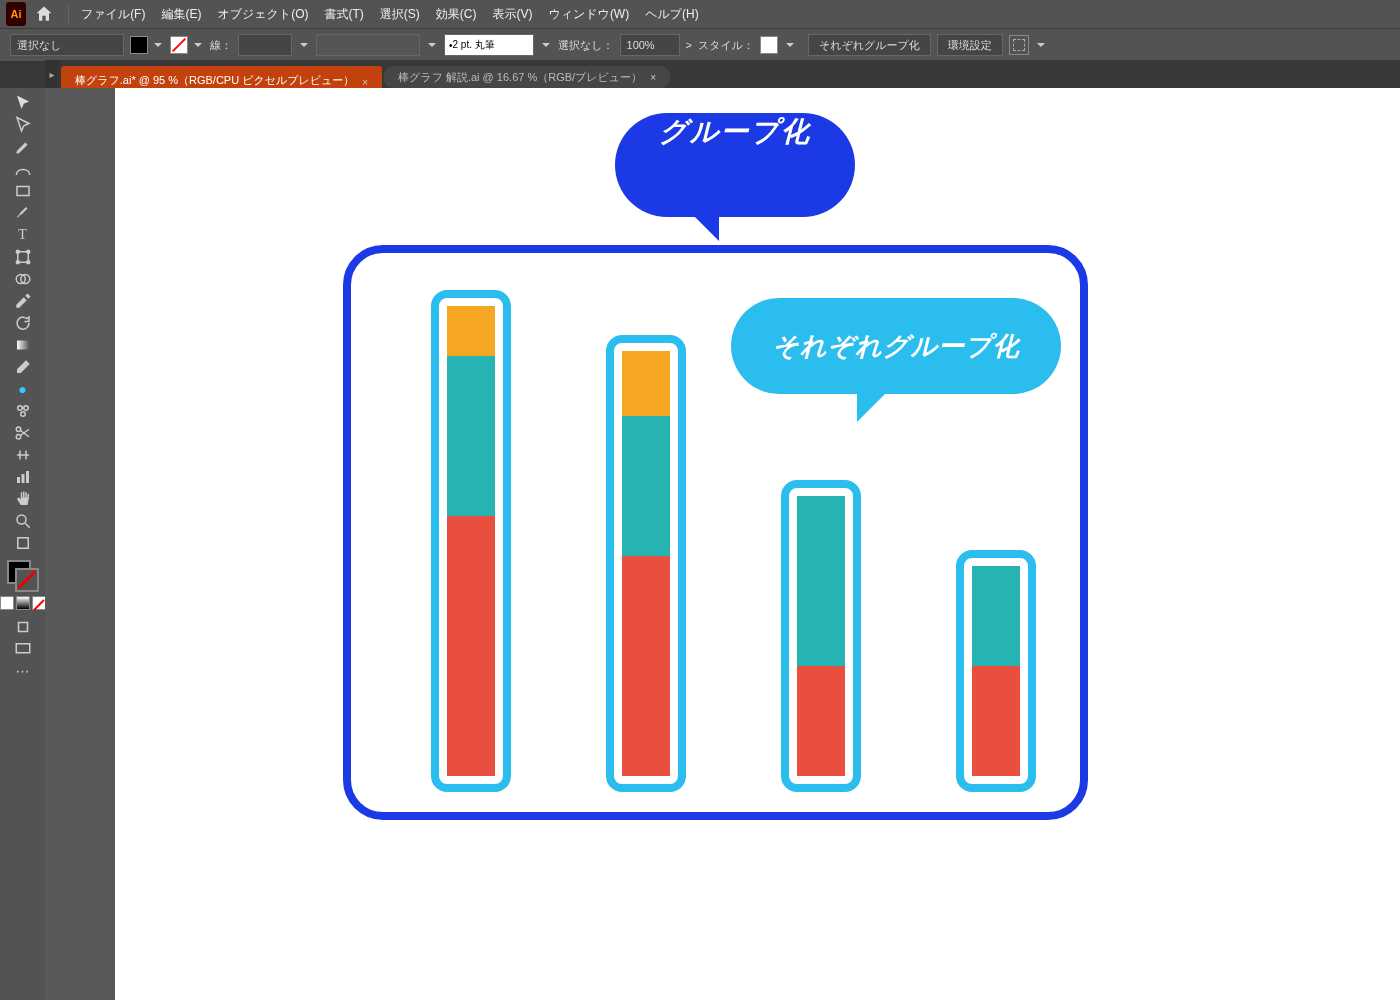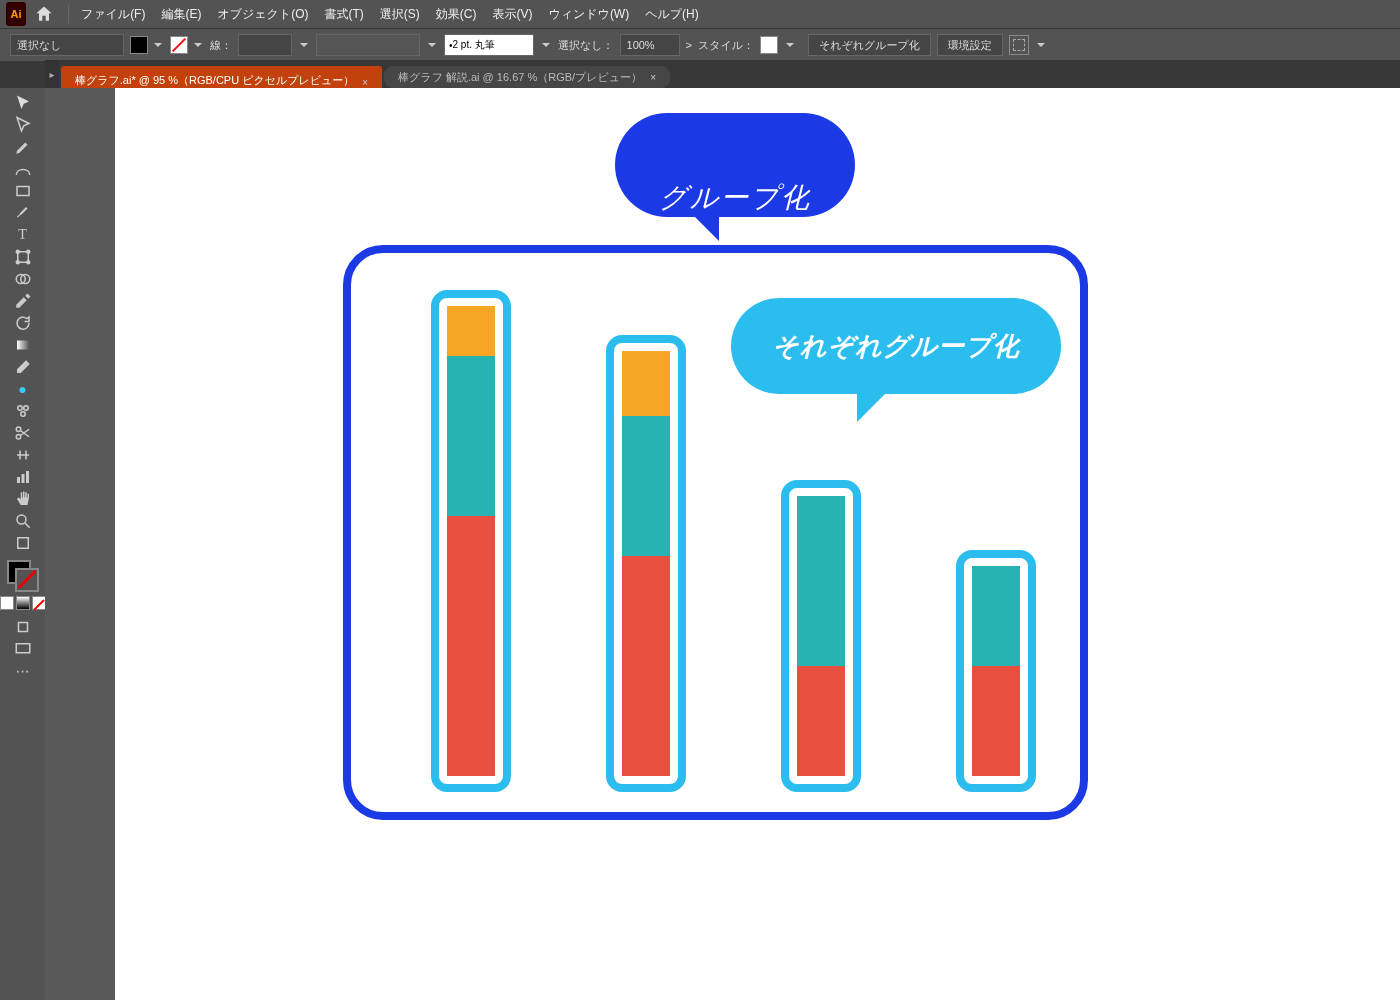--- a/index.html
+++ b/index.html
@@ -31,21 +31,21 @@
   .stroke-sq{position:absolute;right:0;bottom:0;width:20px;height:20px;background:#535353;border:2px solid #888;}
   .stroke-sq .nostroke{position:absolute;left:-2px;right:-2px;top:8px;height:3px;background:#e00;transform:rotate(-45deg);}
   .mini-swatch-row{display:flex;gap:2px;margin-top:4px;}
   .mini-sw{width:12px;height:12px;border:1px solid #888;}
   .canvas-area{position:absolute;left:45px;right:0;top:88px;bottom:0;background:#595959;}
   .artboard{position:absolute;left:70px;top:0;right:0;bottom:0;background:#fff;}
   .outer-group{position:absolute;left:228px;top:157px;width:745px;height:575px;border:8px solid #1c39e6;border-radius:40px;box-sizing:border-box;}
   .bar-wrap{position:absolute;padding:8px;border:8px solid #2cbdef;border-radius:16px;box-sizing:border-box;bottom:20px;}
   .bar{width:48px;display:flex;flex-direction:column;justify-content:flex-end;}
   .seg{width:100%;}
-  .bubble1{position:absolute;left:500px;top:25px;width:240px;height:104px;background:#1c39e6;border-radius:54px;display:flex;align-items:flex-end;justify-content:center;color:#fff;font-size:28px;font-family:"Meiryo";letter-spacing:2px;font-style:italic;font-weight:normal;}
+  .bubble1{position:absolute;left:500px;top:25px;width:240px;height:104px;background:#1c39e6;border-radius:54px;display:flex;align-items:flex-start;justify-content:center;color:#fff;font-size:28px;font-family:"Meiryo";letter-spacing:2px;font-style:italic;font-weight:bold;}
   .bubble1::after{content:"";position:absolute;bottom:-24px;left:72px;border:16px solid transparent;border-top-color:#1c39e6;border-right-color:#1c39e6;}
   .bubble2{position:absolute;left:616px;top:210px;width:330px;height:96px;background:#2cbdef;border-radius:48px;display:flex;align-items:center;justify-content:center;color:#fff;font-size:26px;font-family:"Meiryo";letter-spacing:1px;font-style:italic;font-weight:bold;}
   .bubble2::after{content:"";position:absolute;bottom:-28px;left:126px;border:18px solid transparent;border-top-color:#2cbdef;border-left-color:#2cbdef;}
 </style>
 </head>
 <body>
 
 <div class="menubar">
   <div class="logo">Ai</div>
   <div class="home">

